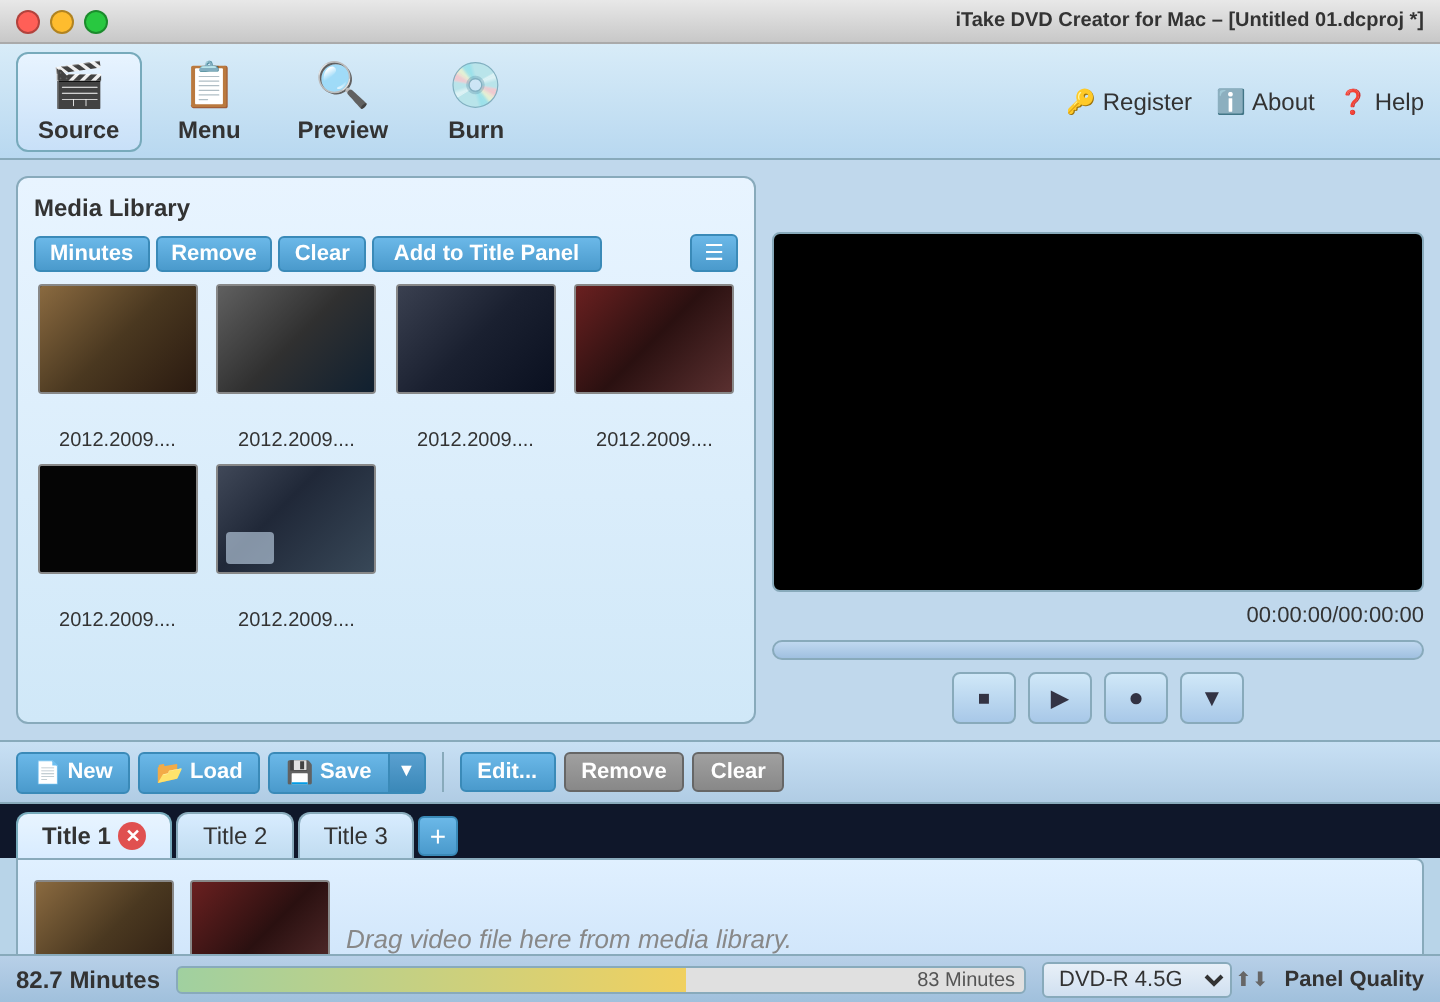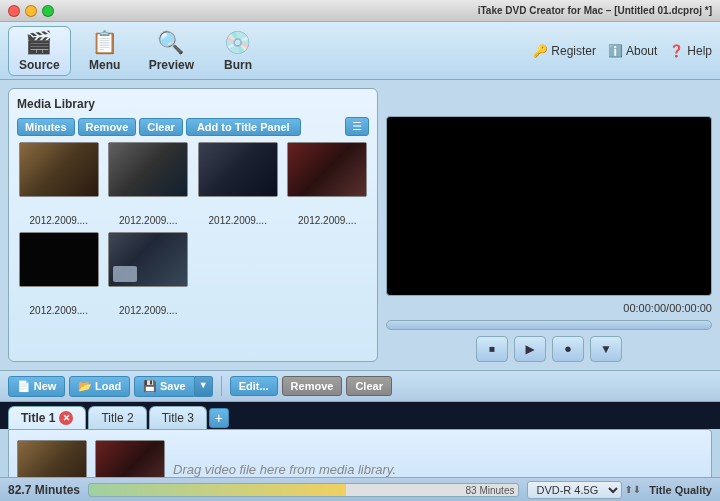--- a/index.html
+++ b/index.html
@@ -620,14 +620,14 @@
     <span class="status-bar-label">83 Minutes</span>
   </div>
   <div class="status-dropdown">
     <select class="status-select">
       <option>DVD-R 4.5G</option>
       <option>DVD-R 8.5G</option>
       <option>DVD+R 4.7G</option>
     </select>
     <span style="font-size:10px; color:#666;">⬆⬇</span>
   </div>
-  <span class="status-quality">Title Quality</span>
+  <span class="status-quality">Panel Quality</span>
 </div>
 
 </body></html>

